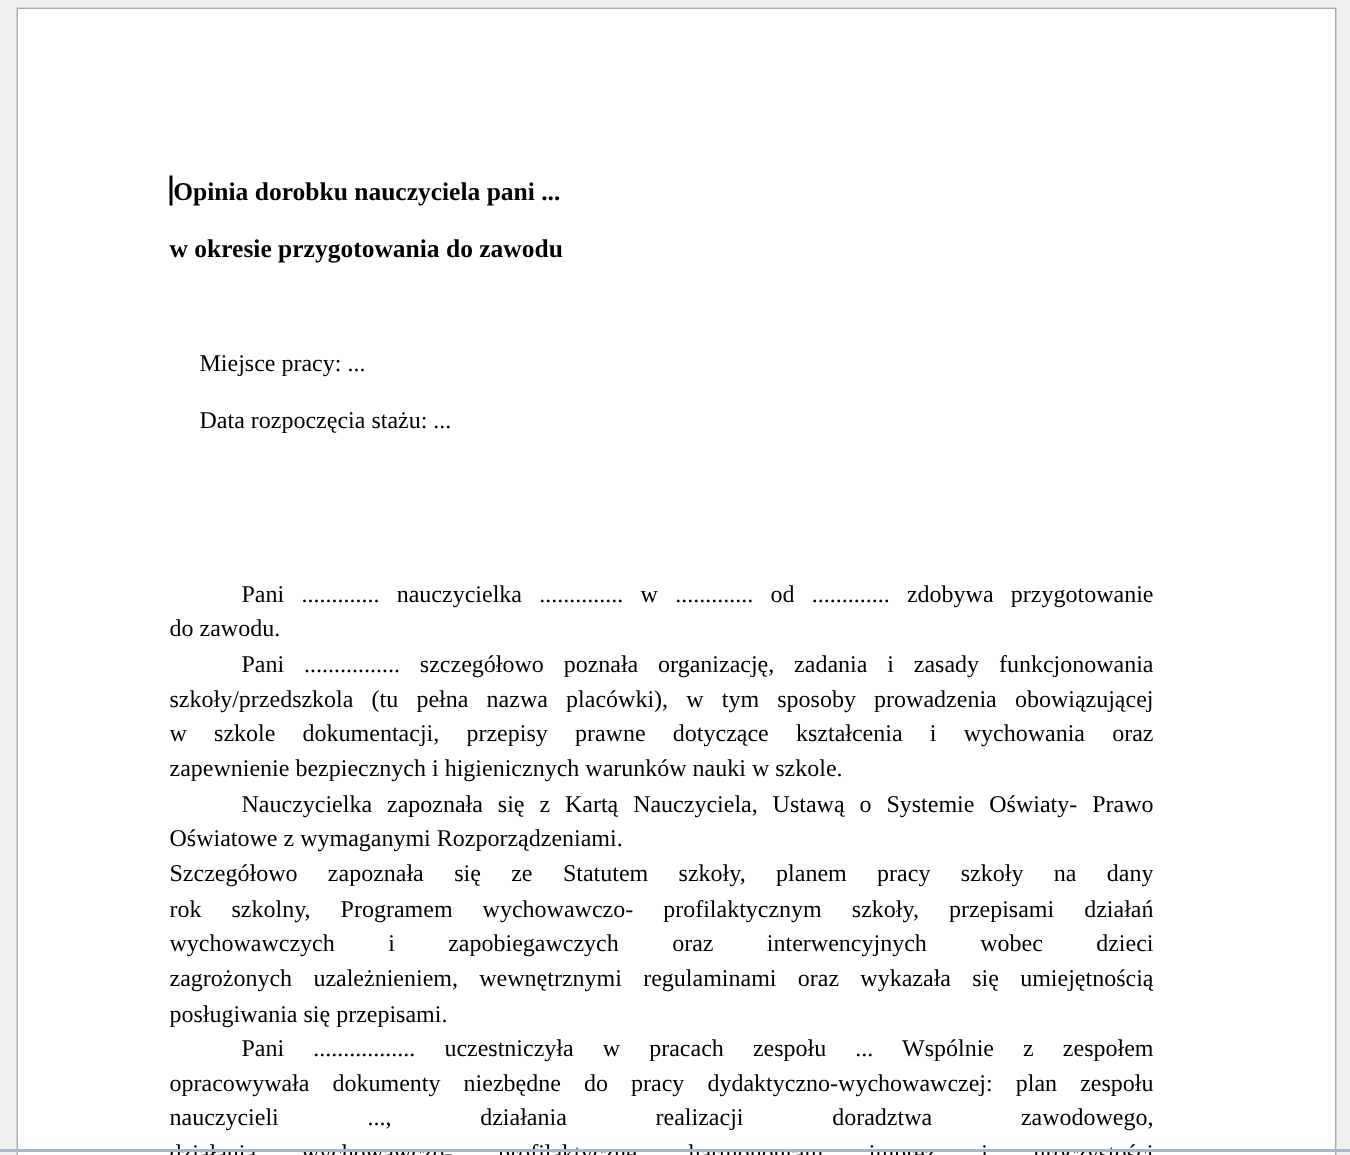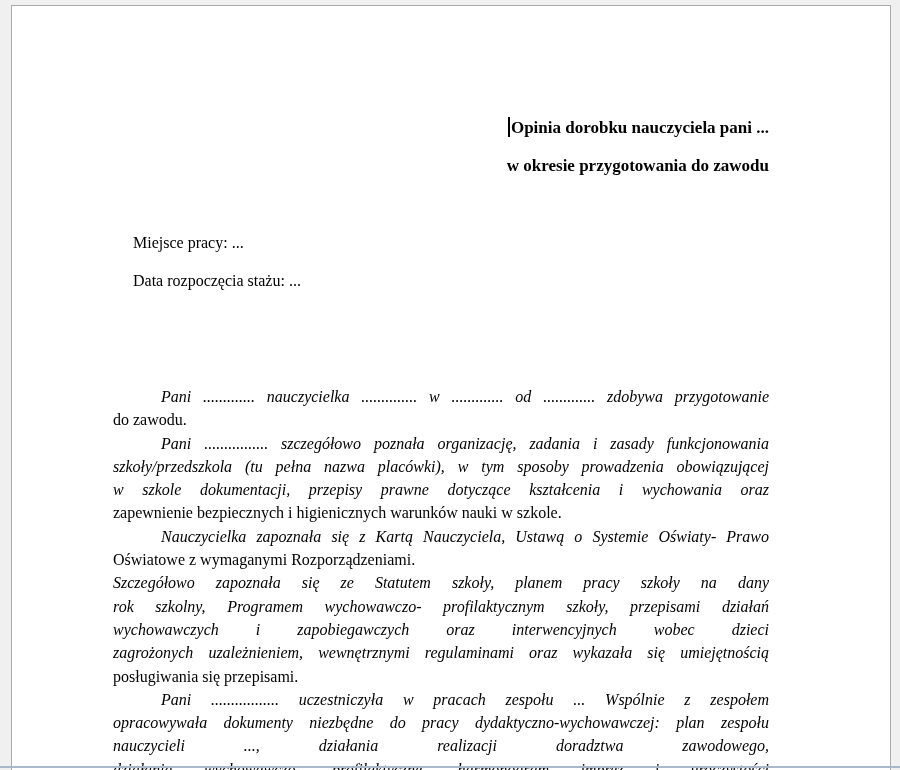--- a/index.html
+++ b/index.html
@@ -32,21 +32,21 @@
   }
   .title-block {
     position: absolute;
     top: 110px;
     left: 101px;
     width: 656px;
   }
   .title-line {
     height: 38px;
     line-height: 24px;
-    text-align: right;
+    text-align: left;
     font-weight: bold;
     font-size: 17px;
     white-space: nowrap;
   }
   .caret {
     display: inline-block;
     width: 1.5px;
     height: 20px;
     background: var(--caret);
     vertical-align: -4px;
@@ -73,21 +73,21 @@
     font-size: 16px;
   }
   .bline {
     line-height: 23.3px;
     height: 23.3px;
     text-align: justify;
     text-align-last: left;
     white-space: normal;
     overflow: hidden;
   }
-  .bline.j  { text-align-last: justify; font-style: italic; }
+  .bline.j  { text-align-last: justify; }
   .bline.ind { padding-left: 48px; }
   .bottom-line {
     position: absolute;
     left: 0;
     top: 766px;
     width: 900px;
     height: 2px;
     background: var(--bottom_line);
     z-index: 5;
   }

